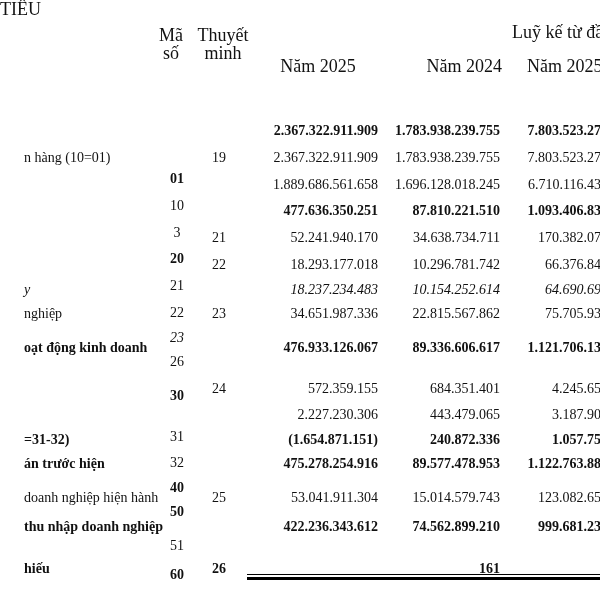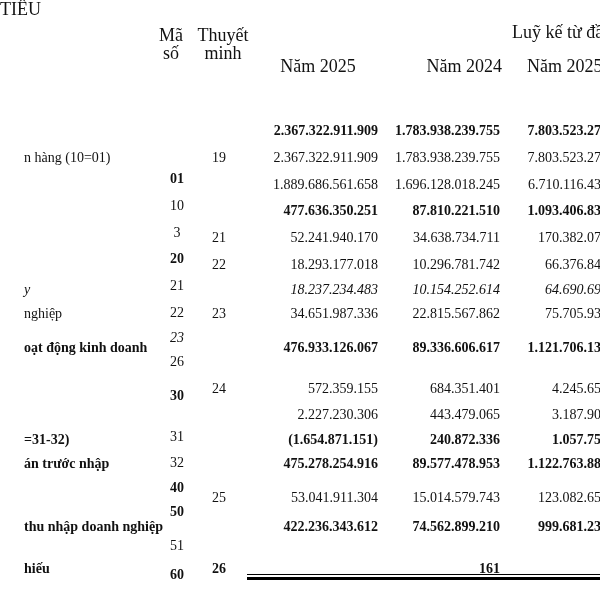--- a/index.html
+++ b/index.html
@@ -149,28 +149,29 @@
   </div>
       <div class="row bold" style="top: 431px;">
     <span class="cell c-label">=31-32)</span>
     <span class="cell c-code">40</span>
     <span class="cell c-note"></span>
     <span class="cell c-q25">(1.654.871.151)</span>
     <span class="cell c-q24">240.872.336</span>
     <span class="cell c-ytd">1.057.751</span>
   </div>
       <div class="row bold" style="top: 455px;">
-    <span class="cell c-label">án trước nhập</span>
+    <span class="cell c-label">án trước hiện</span>
     <span class="cell c-code">50</span>
     <span class="cell c-note"></span>
     <span class="cell c-q25">475.278.254.916</span>
     <span class="cell c-q24">89.577.478.953</span>
     <span class="cell c-ytd">1.122.763.886</span>
   </div>
       <div class="row" style="top: 489px;">
+    <span class="cell c-label">doanh nghiệp hiện hành</span>
     <span class="cell c-code">51</span>
     <span class="cell c-note">25</span>
     <span class="cell c-q25">53.041.911.304</span>
     <span class="cell c-q24">15.014.579.743</span>
     <span class="cell c-ytd">123.082.654</span>
   </div>
       <div class="row bold" style="top: 518px;">
     <span class="cell c-label">thu nhập doanh nghiệp</span>
     <span class="cell c-code">60</span>
     <span class="cell c-note"></span>

